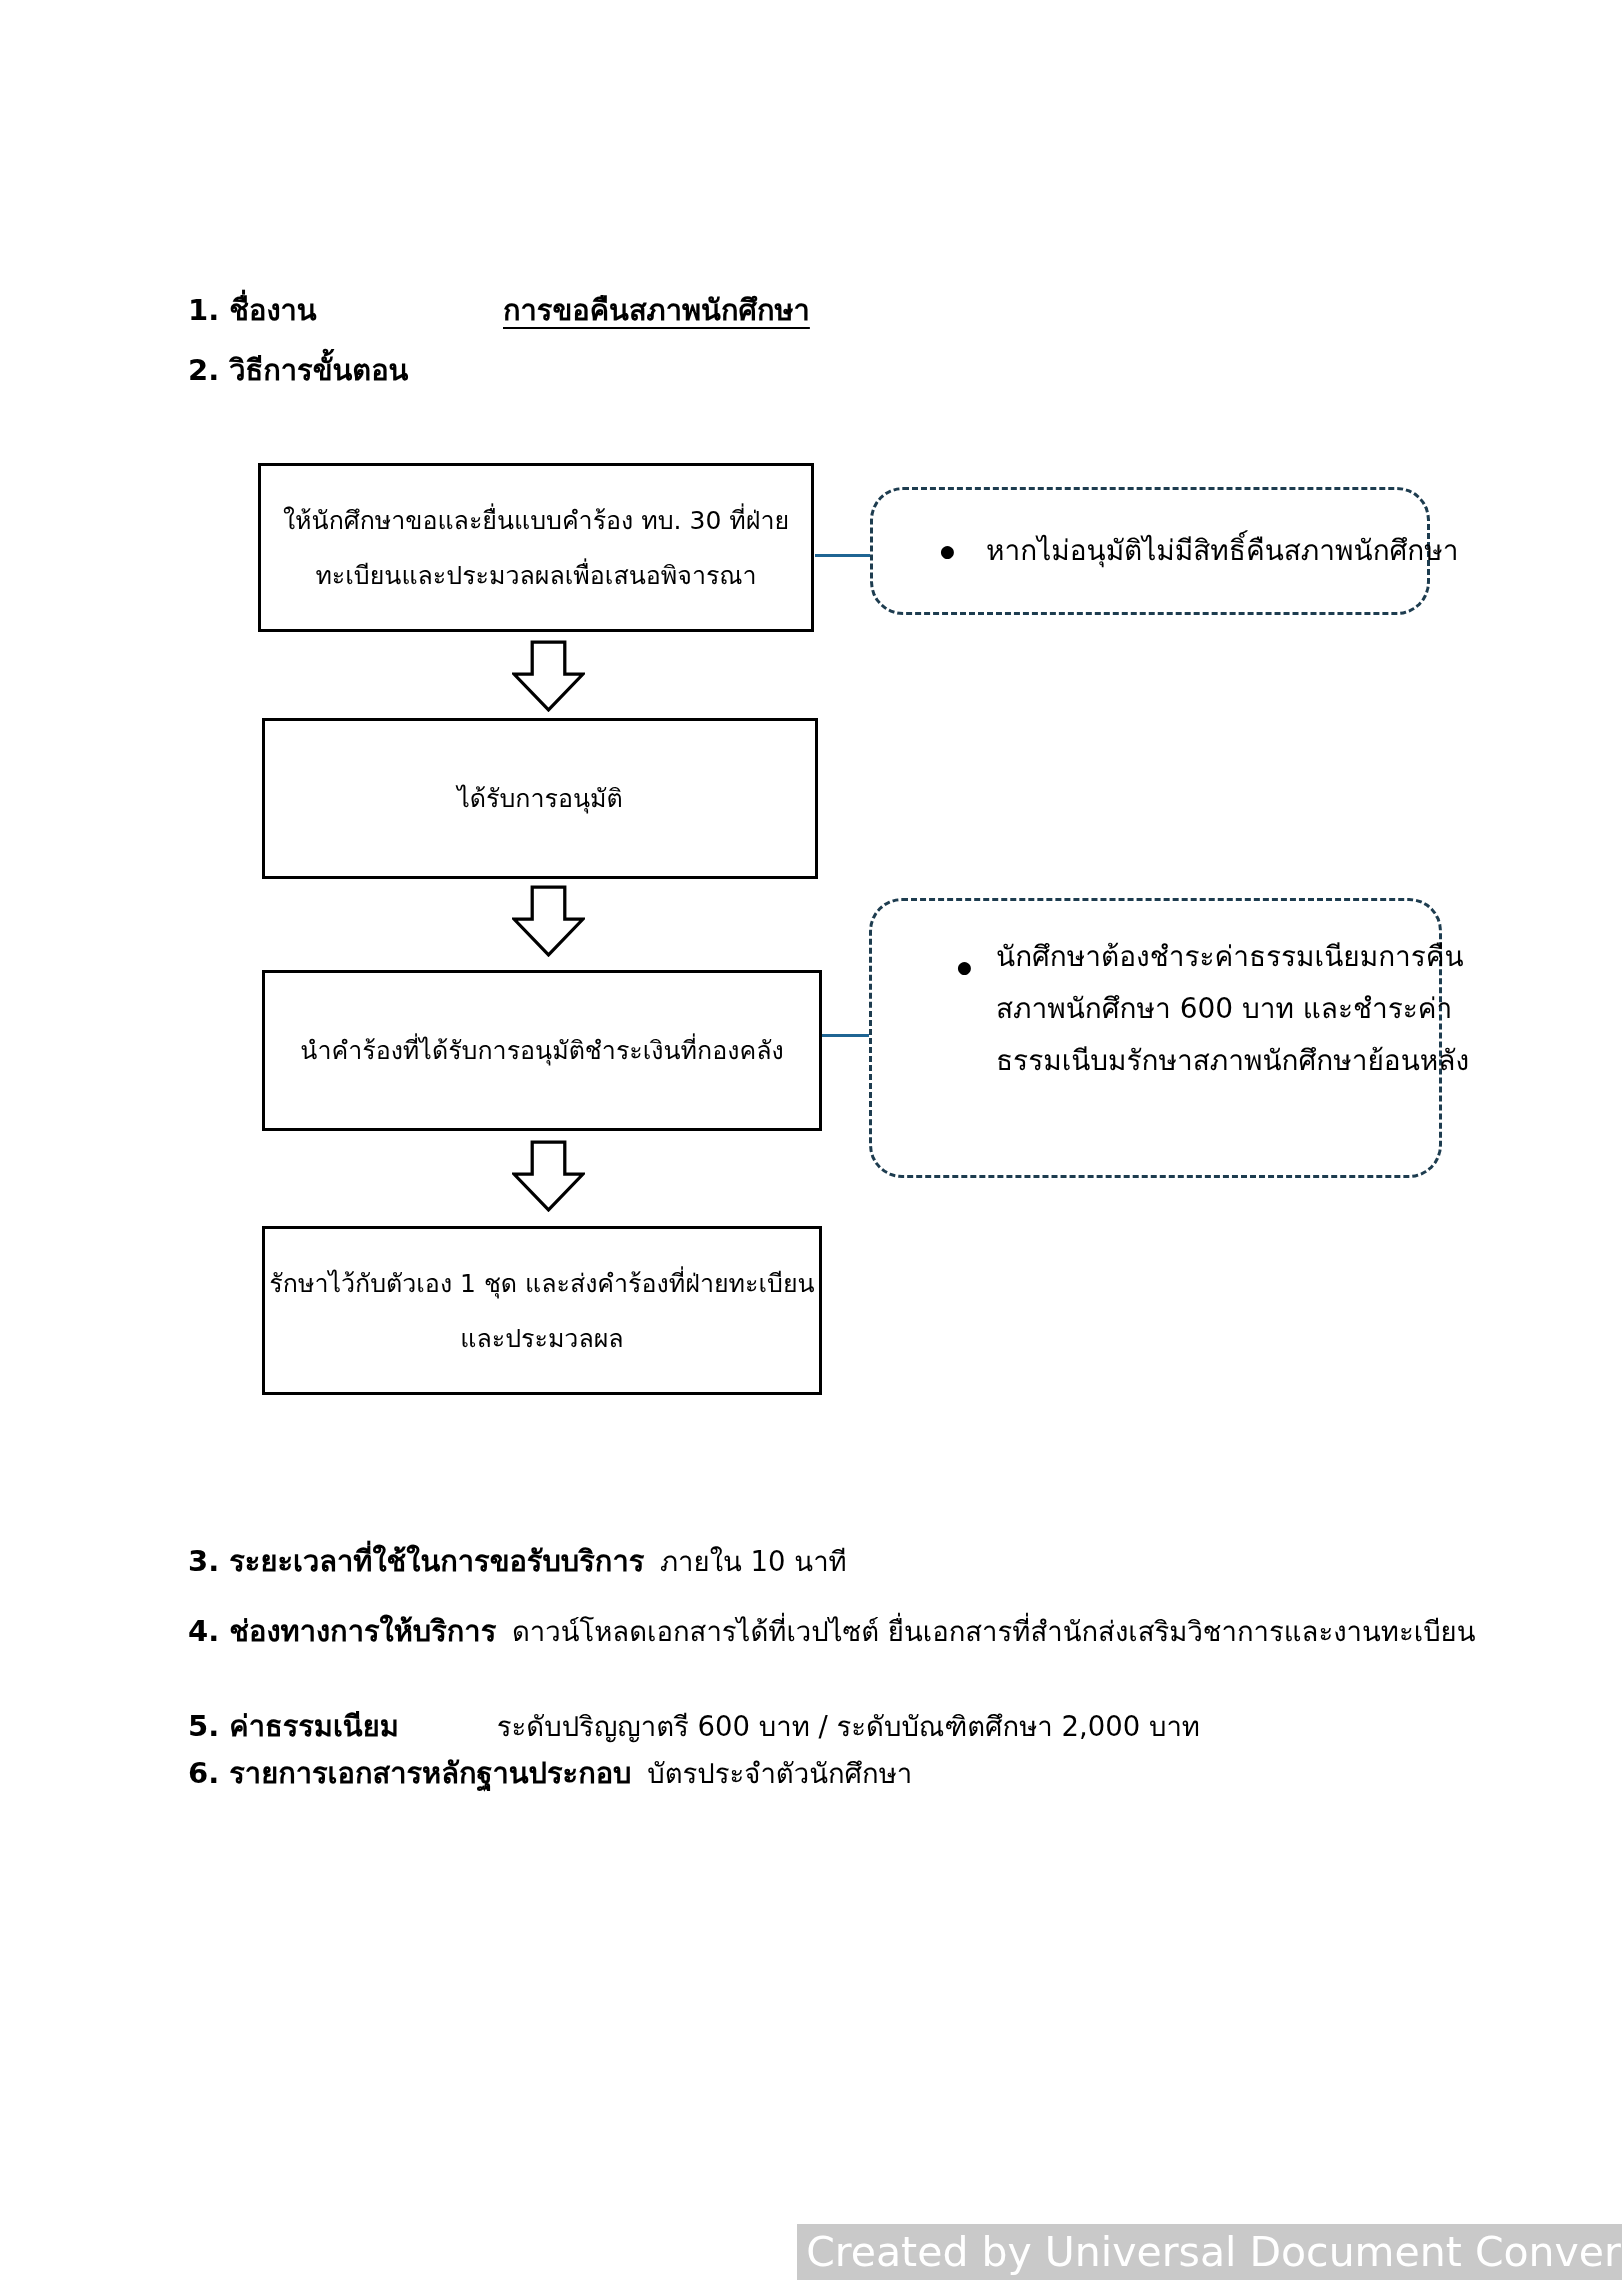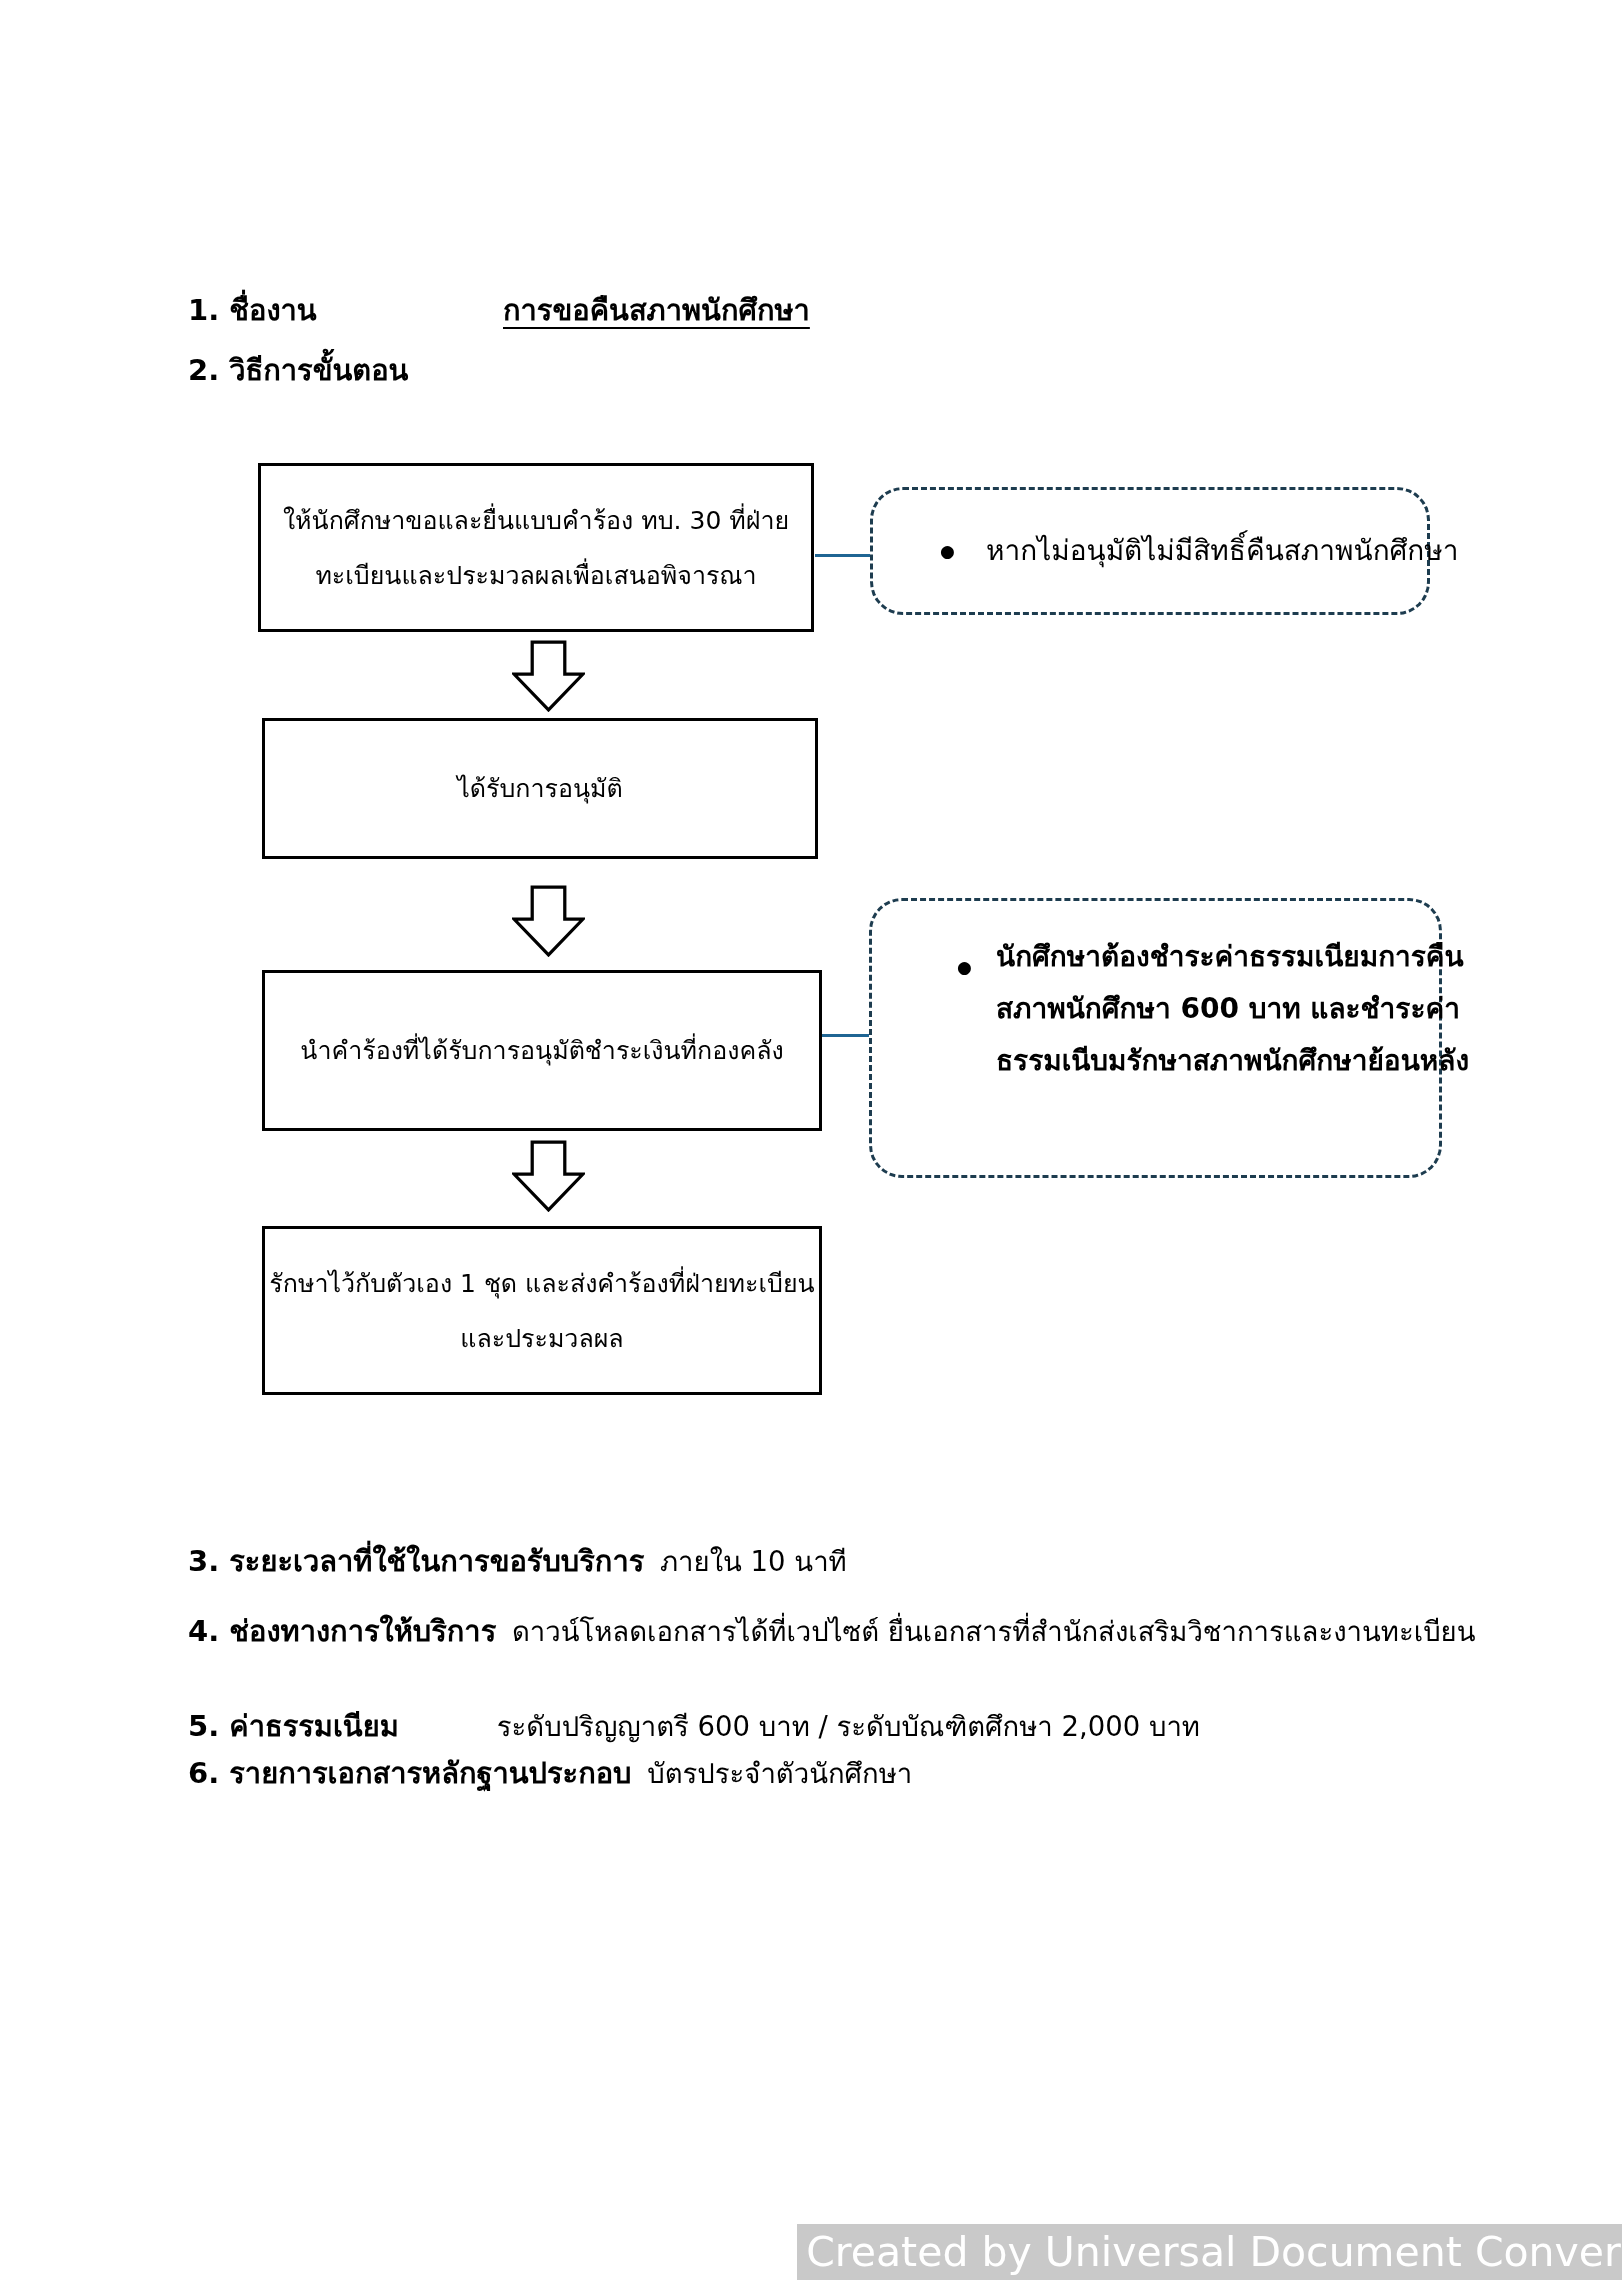--- a/index.html
+++ b/index.html
@@ -53,21 +53,21 @@
   .note-bullet {
     position:absolute;
     font-size:17px; line-height:17px;
     color:#000000;
   }
   .note-text-single {
     position:absolute; left:113px; top:0; right:13px; bottom:0;
     display:flex; flex-direction:column; justify-content:center;
   }
   .note-text-multi {
-    position:absolute; left:124px; top:30px; right:14px;font-weight:bold;
+    position:absolute; left:124px; top:30px; right:14px;
   }
   .note-line {
     font-size:28px; line-height:52px;
     white-space:nowrap; text-align:left;
   }
 
   
   .connector {
     position:absolute;
     height:2.6px;
@@ -122,21 +122,21 @@
       <span class="note-bullet" style="left:67px; top:50%; transform:translateY(-50%);">●</span>
       <div class="note-text-single">
         <div class="note-line">หากไม่อนุมัติไม่มีสิทธิ์คืนสภาพนักศึกษา</div>
       </div>
     </div>
 
     <svg class="down-arrow" style="left:512px; top:640px;" viewBox="0 0 112 110">
       <polygon points="31,3 81,3 81,52 109,52 56,107 3,52 31,52" fill="#ffffff" stroke="#000000" stroke-width="5" stroke-linejoin="miter"></polygon>
     </svg>
 
-    <div class="flow-box" style="left:262px; top:718px; width:556px; height:141px;text-align:center;">
+    <div class="flow-box" style="left:262px; top:718px; width:556px; height:161px;text-align:center;">
       <div class="flow-line">ได้รับการอนุมัติ</div>
     </div>
 
     <svg class="down-arrow" style="left:512px; top:885px;" viewBox="0 0 112 110">
       <polygon points="31,3 81,3 81,52 109,52 56,107 3,52 31,52" fill="#ffffff" stroke="#000000" stroke-width="5" stroke-linejoin="miter"></polygon>
     </svg>
 
     <div class="flow-box" style="left:262px; top:970px; width:560px; height:161px;">
       <div class="flow-line">นำคำร้องที่ได้รับการอนุมัติชำระเงินที่กองคลัง</div>
     </div>

